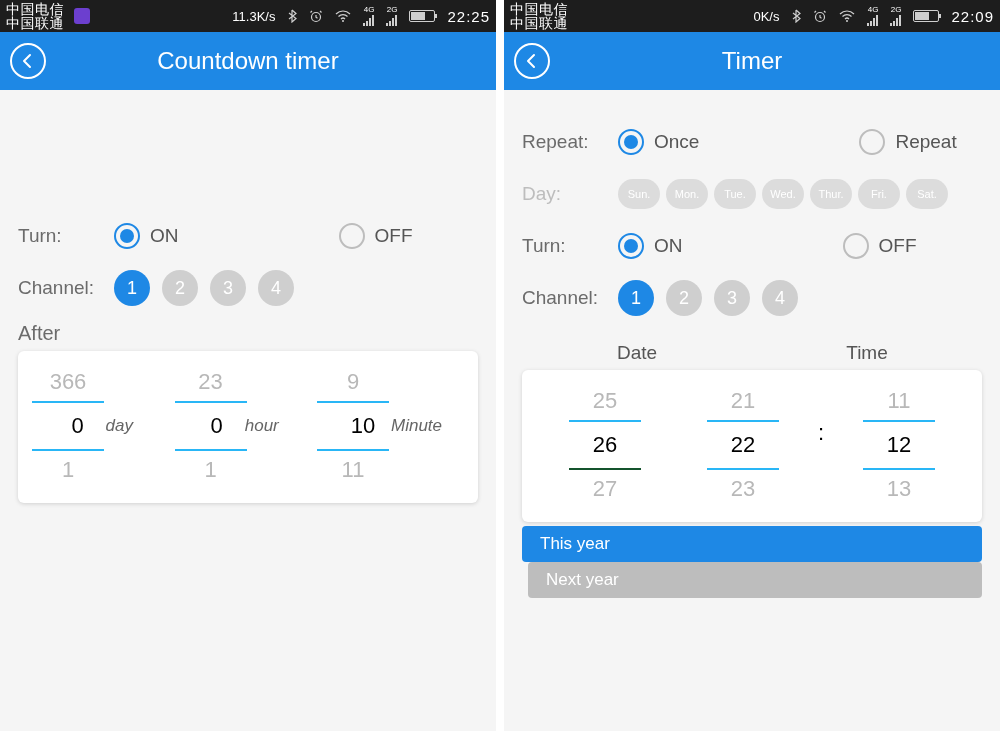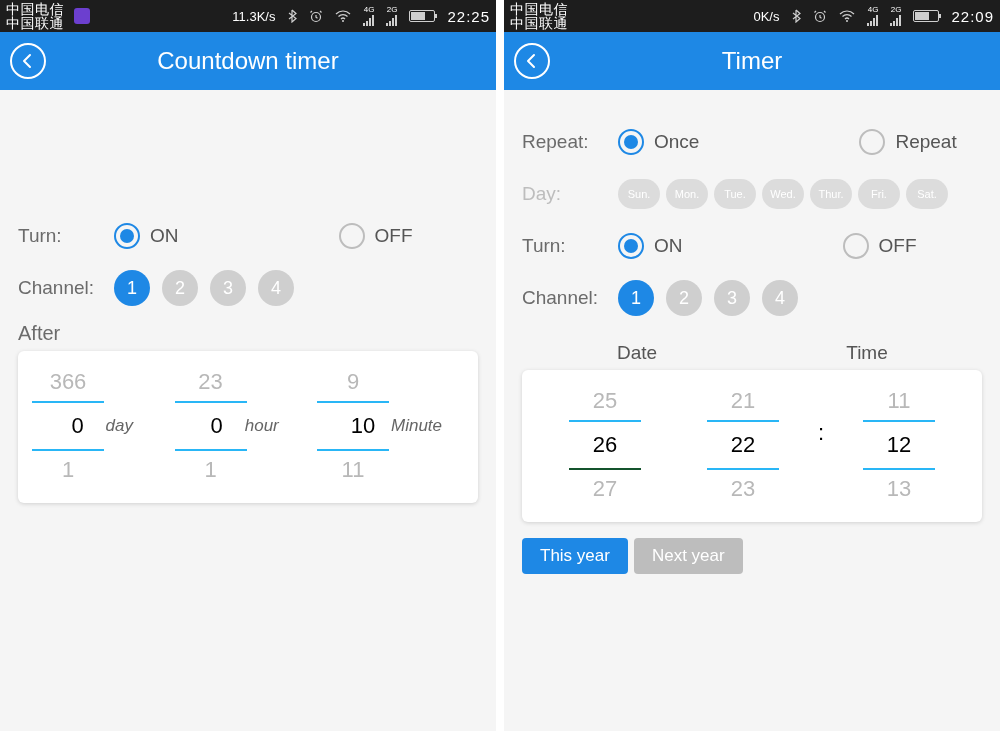--- a/index.html
+++ b/index.html
@@ -269,21 +269,22 @@
   .dt-headers {
     display:flex;
     font-size: 19px;
     color:#555;
     margin: 18px 0 6px;
   }
   .dt-headers .hd { flex:1; text-align:center; }
 
   .year-toggle {
     display:flex;
-    margin-top: 16px;
+    margin-top: 4px;
+    flex-direction: column;
   }
   .yt-btn {
     padding: 8px 18px;
     font-size: 17px;
     color:#fff;
     border-radius: 4px;
     cursor:pointer;
   }
   .yt-active { background:#1e88e5; }
   .yt-inactive { background:#bdbdbd; margin-left: 6px; }

